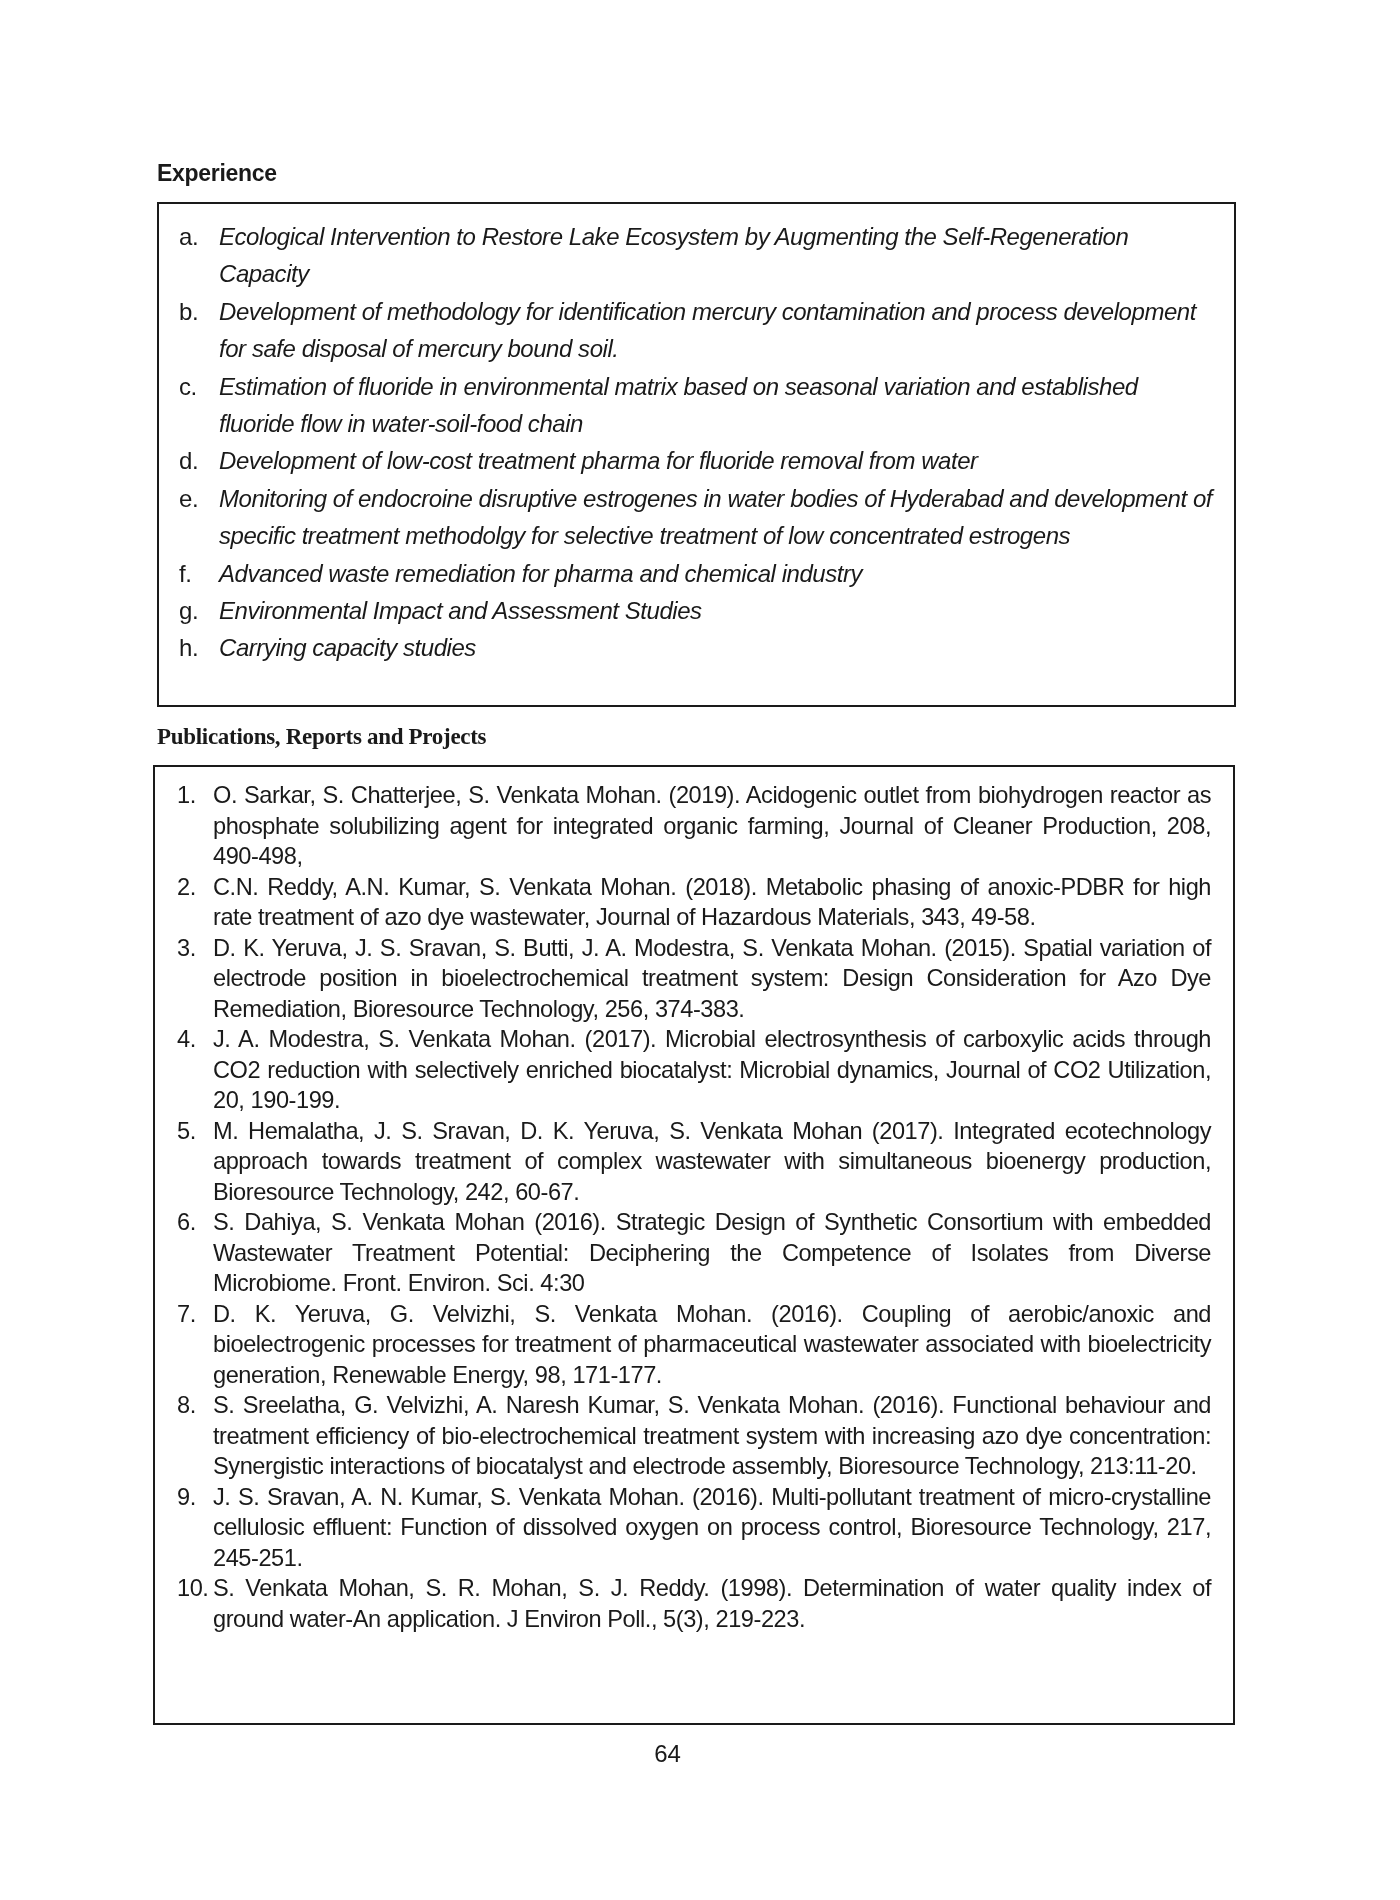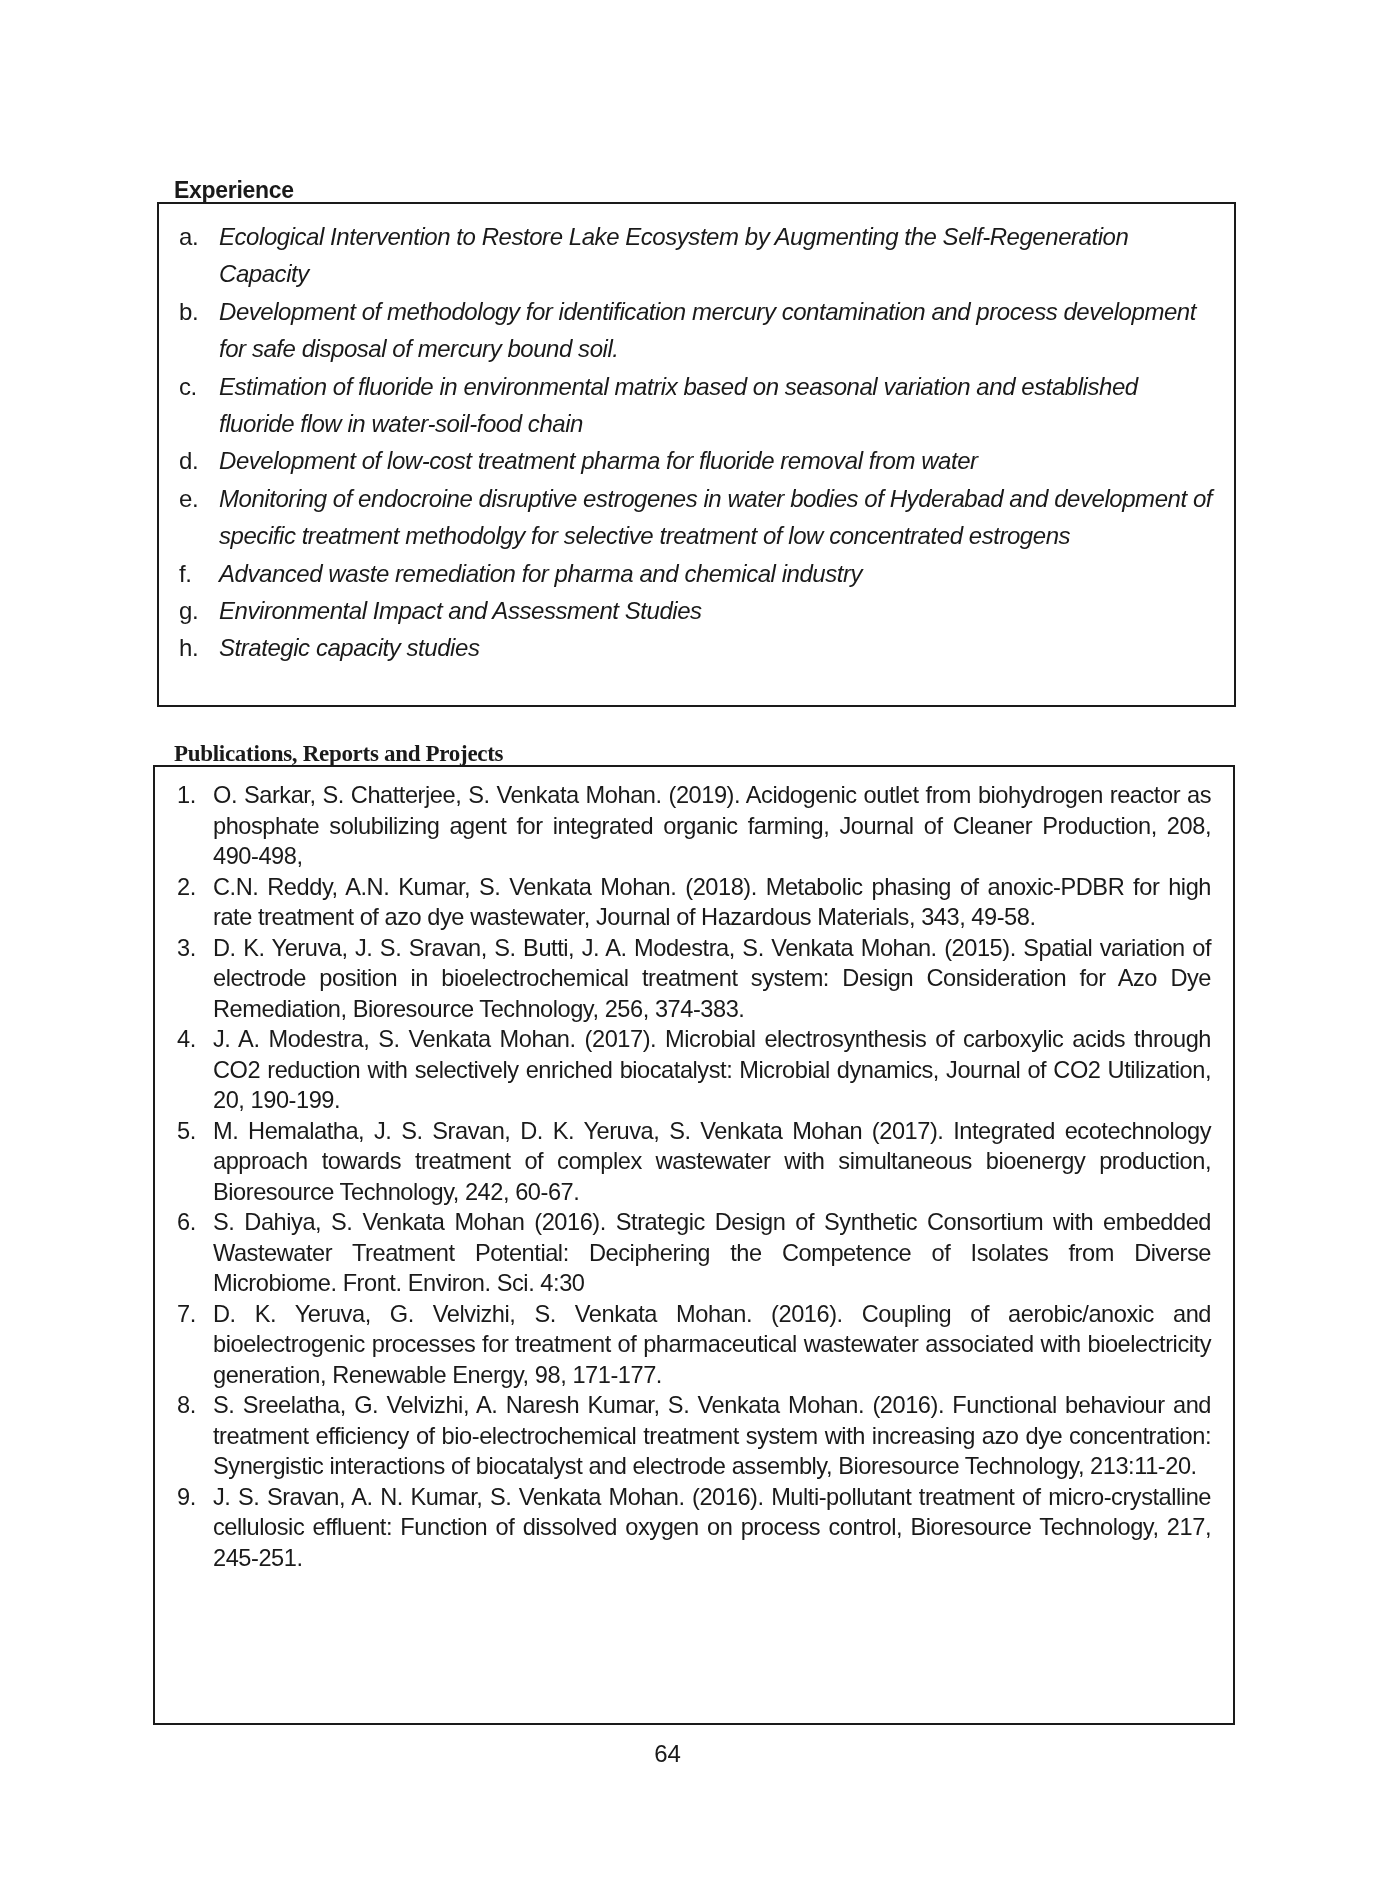--- a/index.html
+++ b/index.html
@@ -14,21 +14,21 @@
       font-family: "Liberation Sans", "DejaVu Sans", sans-serif;
       color: #1a1a1a;
       overflow: hidden;
     }
     .section-heading {
       position: absolute;
       left: 157px;
       font-weight: bold;
       font-size: 23px;
       letter-spacing: -0.3px;
-      margin: 17px;
+      margin: 0;
     }
     #exp-heading { top: 160px; }
     #pub-heading { top: 724px; font-family: Liberation Serif, serif; }
 
     .box {
       position: absolute;
       border: 2.5px solid #1a1a1a;
       box-sizing: border-box;
     }
     #exp-box {
@@ -120,21 +120,21 @@
     <li class="exp-item">
         <span class="exp-marker">f.</span>
         <span class="exp-text">Advanced waste remediation for pharma and chemical industry</span>
       </li>
     <li class="exp-item">
         <span class="exp-marker">g.</span>
         <span class="exp-text">Environmental Impact and Assessment Studies</span>
       </li>
     <li class="exp-item">
         <span class="exp-marker">h.</span>
-        <span class="exp-text">Strategic capacity studies</span>
+        <span class="exp-text">Carrying capacity studies</span>
       </li>
   </ul>
 </div>
 
 <h2 id="pub-heading" class="section-heading">Publications, Reports and Projects</h2>
 
 <div id="pub-box" class="box">
   <ol class="pub-list">
     <li class="pub-item">
         <span class="pub-marker">1.</span>
@@ -165,16 +165,20 @@
         <span class="pub-text">D. K. Yeruva, G. Velvizhi, S. Venkata Mohan. (2016). Coupling of aerobic/anoxic and bioelectrogenic processes for treatment of pharmaceutical wastewater associated with bioelectricity generation, Renewable Energy, 98, 171-177.</span>
       </li>
     <li class="pub-item">
         <span class="pub-marker">8.</span>
         <span class="pub-text">S. Sreelatha, G. Velvizhi, A. Naresh Kumar, S. Venkata Mohan. (2016). Functional behaviour and treatment efficiency of bio-electrochemical treatment system with increasing azo dye concentration: Synergistic interactions of biocatalyst and electrode assembly, Bioresource Technology, 213:11-20.</span>
       </li>
     <li class="pub-item">
         <span class="pub-marker">9.</span>
         <span class="pub-text">J. S. Sravan, A. N. Kumar, S. Venkata Mohan. (2016). Multi-pollutant treatment of micro-crystalline cellulosic effluent: Function of dissolved oxygen on process control, Bioresource Technology, 217, 245-251.</span>
       </li>
+    <li class="pub-item">
+        <span class="pub-marker">10.</span>
+        <span class="pub-text">S. Venkata Mohan, S. R. Mohan, S. J. Reddy. (1998). Determination of water quality index of ground water-An application. J Environ Poll., 5(3), 219-223.</span>
+      </li>
   </ol>
 </div>
 
 <div id="page-number">64</div>
 
 </body></html>

